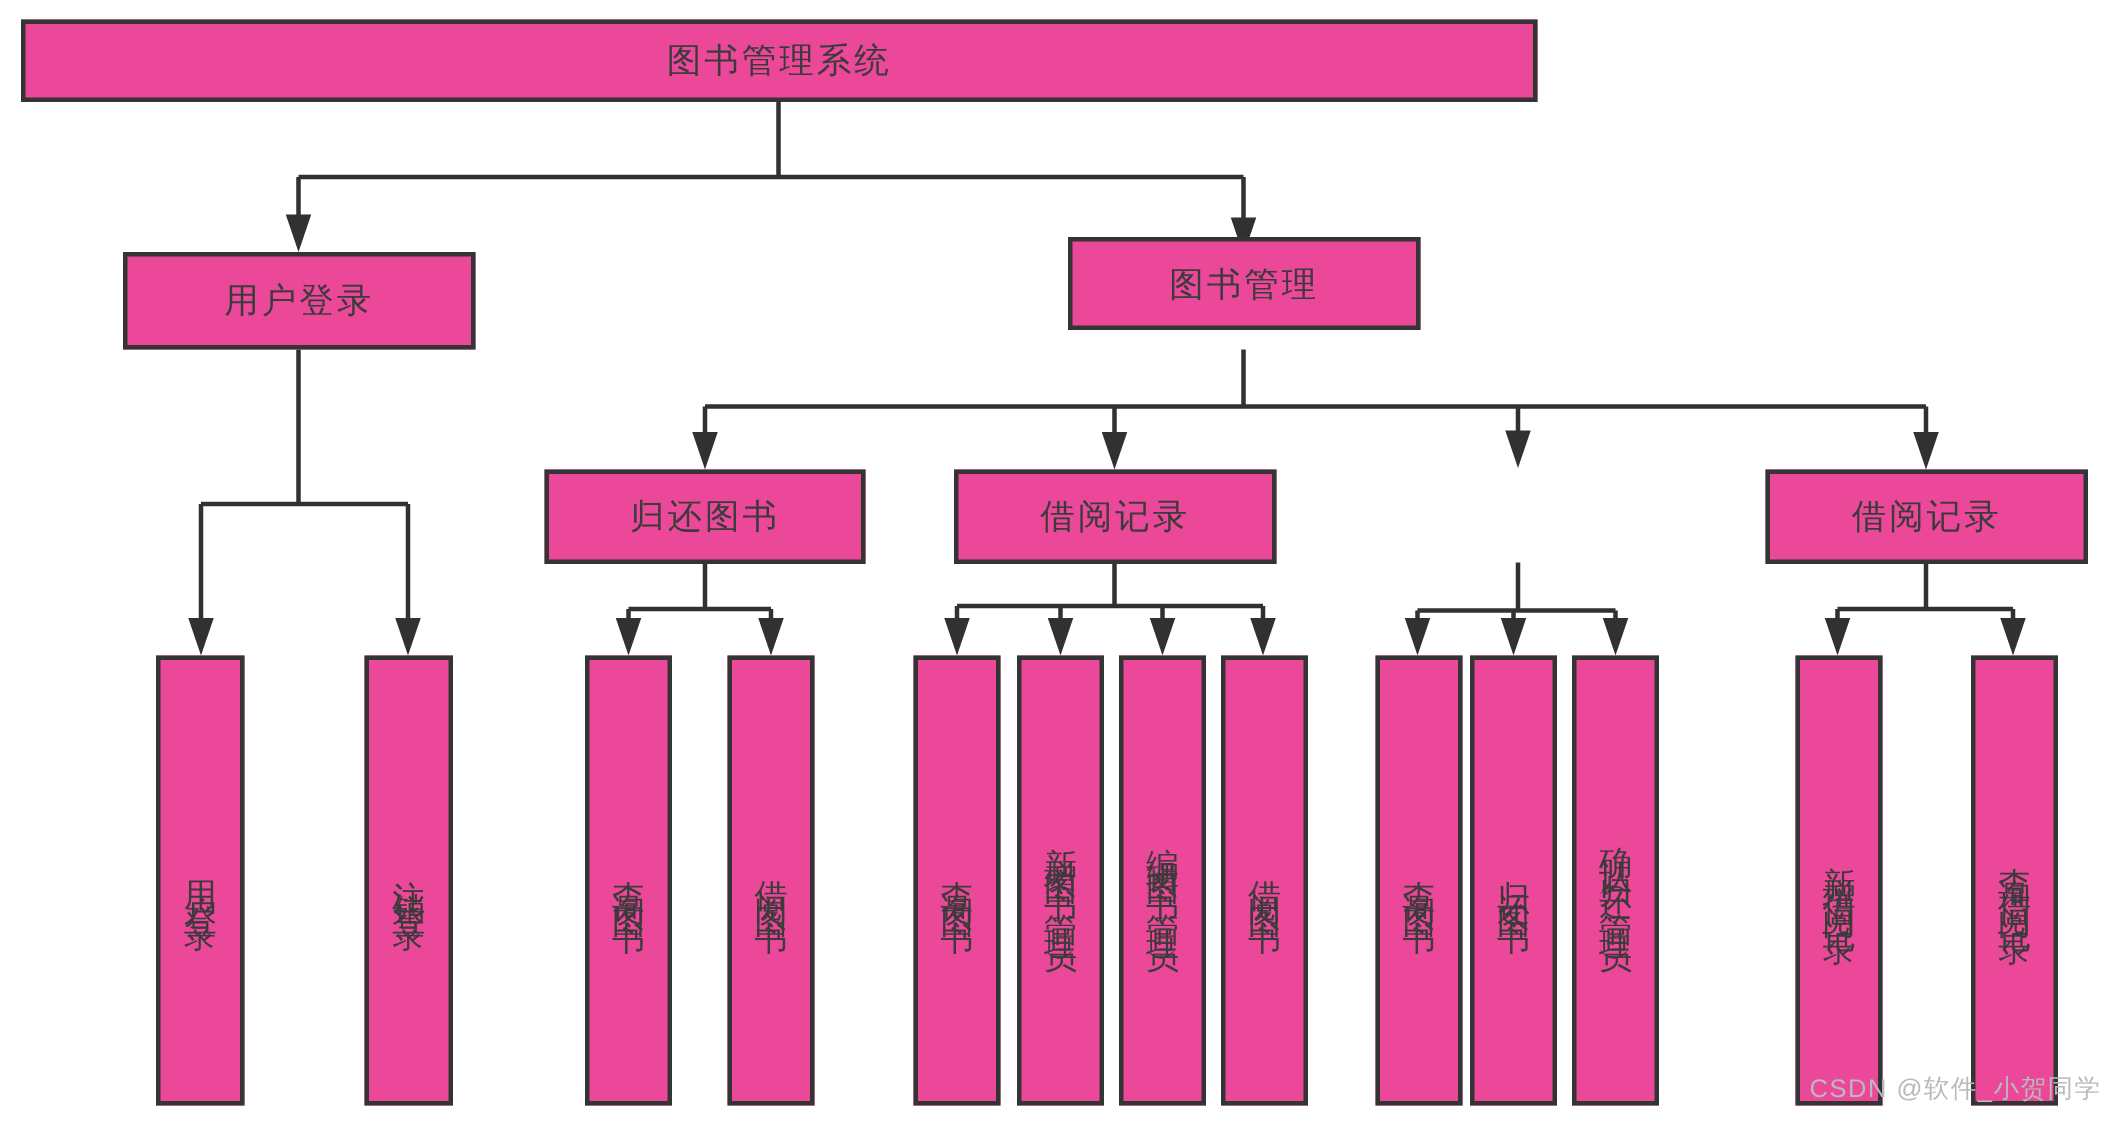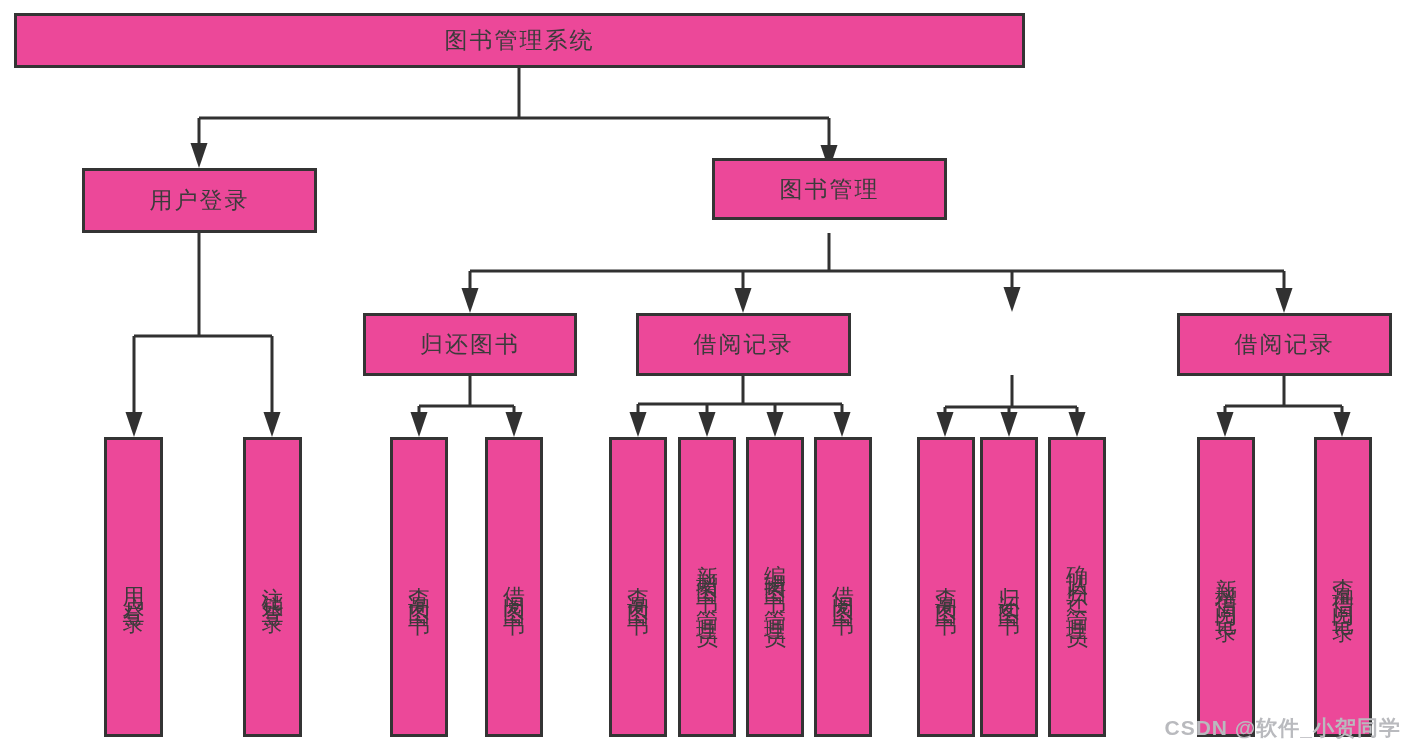--- a/index.html
+++ b/index.html
@@ -30,25 +30,24 @@
     text-orientation:mixed;
     font-size:22px;
     letter-spacing:9px;
     line-height:1;
     white-space:nowrap;
   }
   #watermark{
     position:absolute;
     right:4px;top:714px;
     z-index:5;
-    font-size:21px;
+    font-size:17px;
     letter-spacing:1px;
     color:var(--wm,#b9babe);
     white-space:nowrap;
-    font-weight:bold;
   }
 </style>
 </head>
 <body>
 
 <div id="stage" style="--bg: #ffffff; --border: #343434; --text: #3b3b3b; --wm: #b9babe;">
 
   <svg id="connectors" width="1405" height="747" viewBox="0 0 1405 747">
       <path d="M 519 68 V 118 M 199 118 H 829 M 199 118 V 150 M 829 118 V 152 M 199 233 V 336 M 134 336 H 272 M 134 336 V 419 M 272 336 V 419 M 829 233 V 271 M 470 271 H 1284 M 470 271 V 295 M 743 271 V 295 M 1012 271 V 294 M 1284 271 V 295 M 470 376 V 406 M 419 406 H 514 M 419 406 V 419 M 514 406 V 419 M 743 376 V 404 M 638 404 H 842 M 638 404 V 419 M 707 404 V 419 M 775 404 V 419 M 842 404 V 419 M 1012 375 V 407 M 945 407 H 1077 M 945 407 V 419 M 1009 407 V 419 M 1077 407 V 419 M 1284 376 V 406 M 1225 406 H 1342 M 1225 406 V 419 M 1342 406 V 419" stroke="#313131" stroke-width="3" fill="none"></path>
       <polygon points="190.5,143 207.5,143 199,168" fill="#313131"></polygon>

